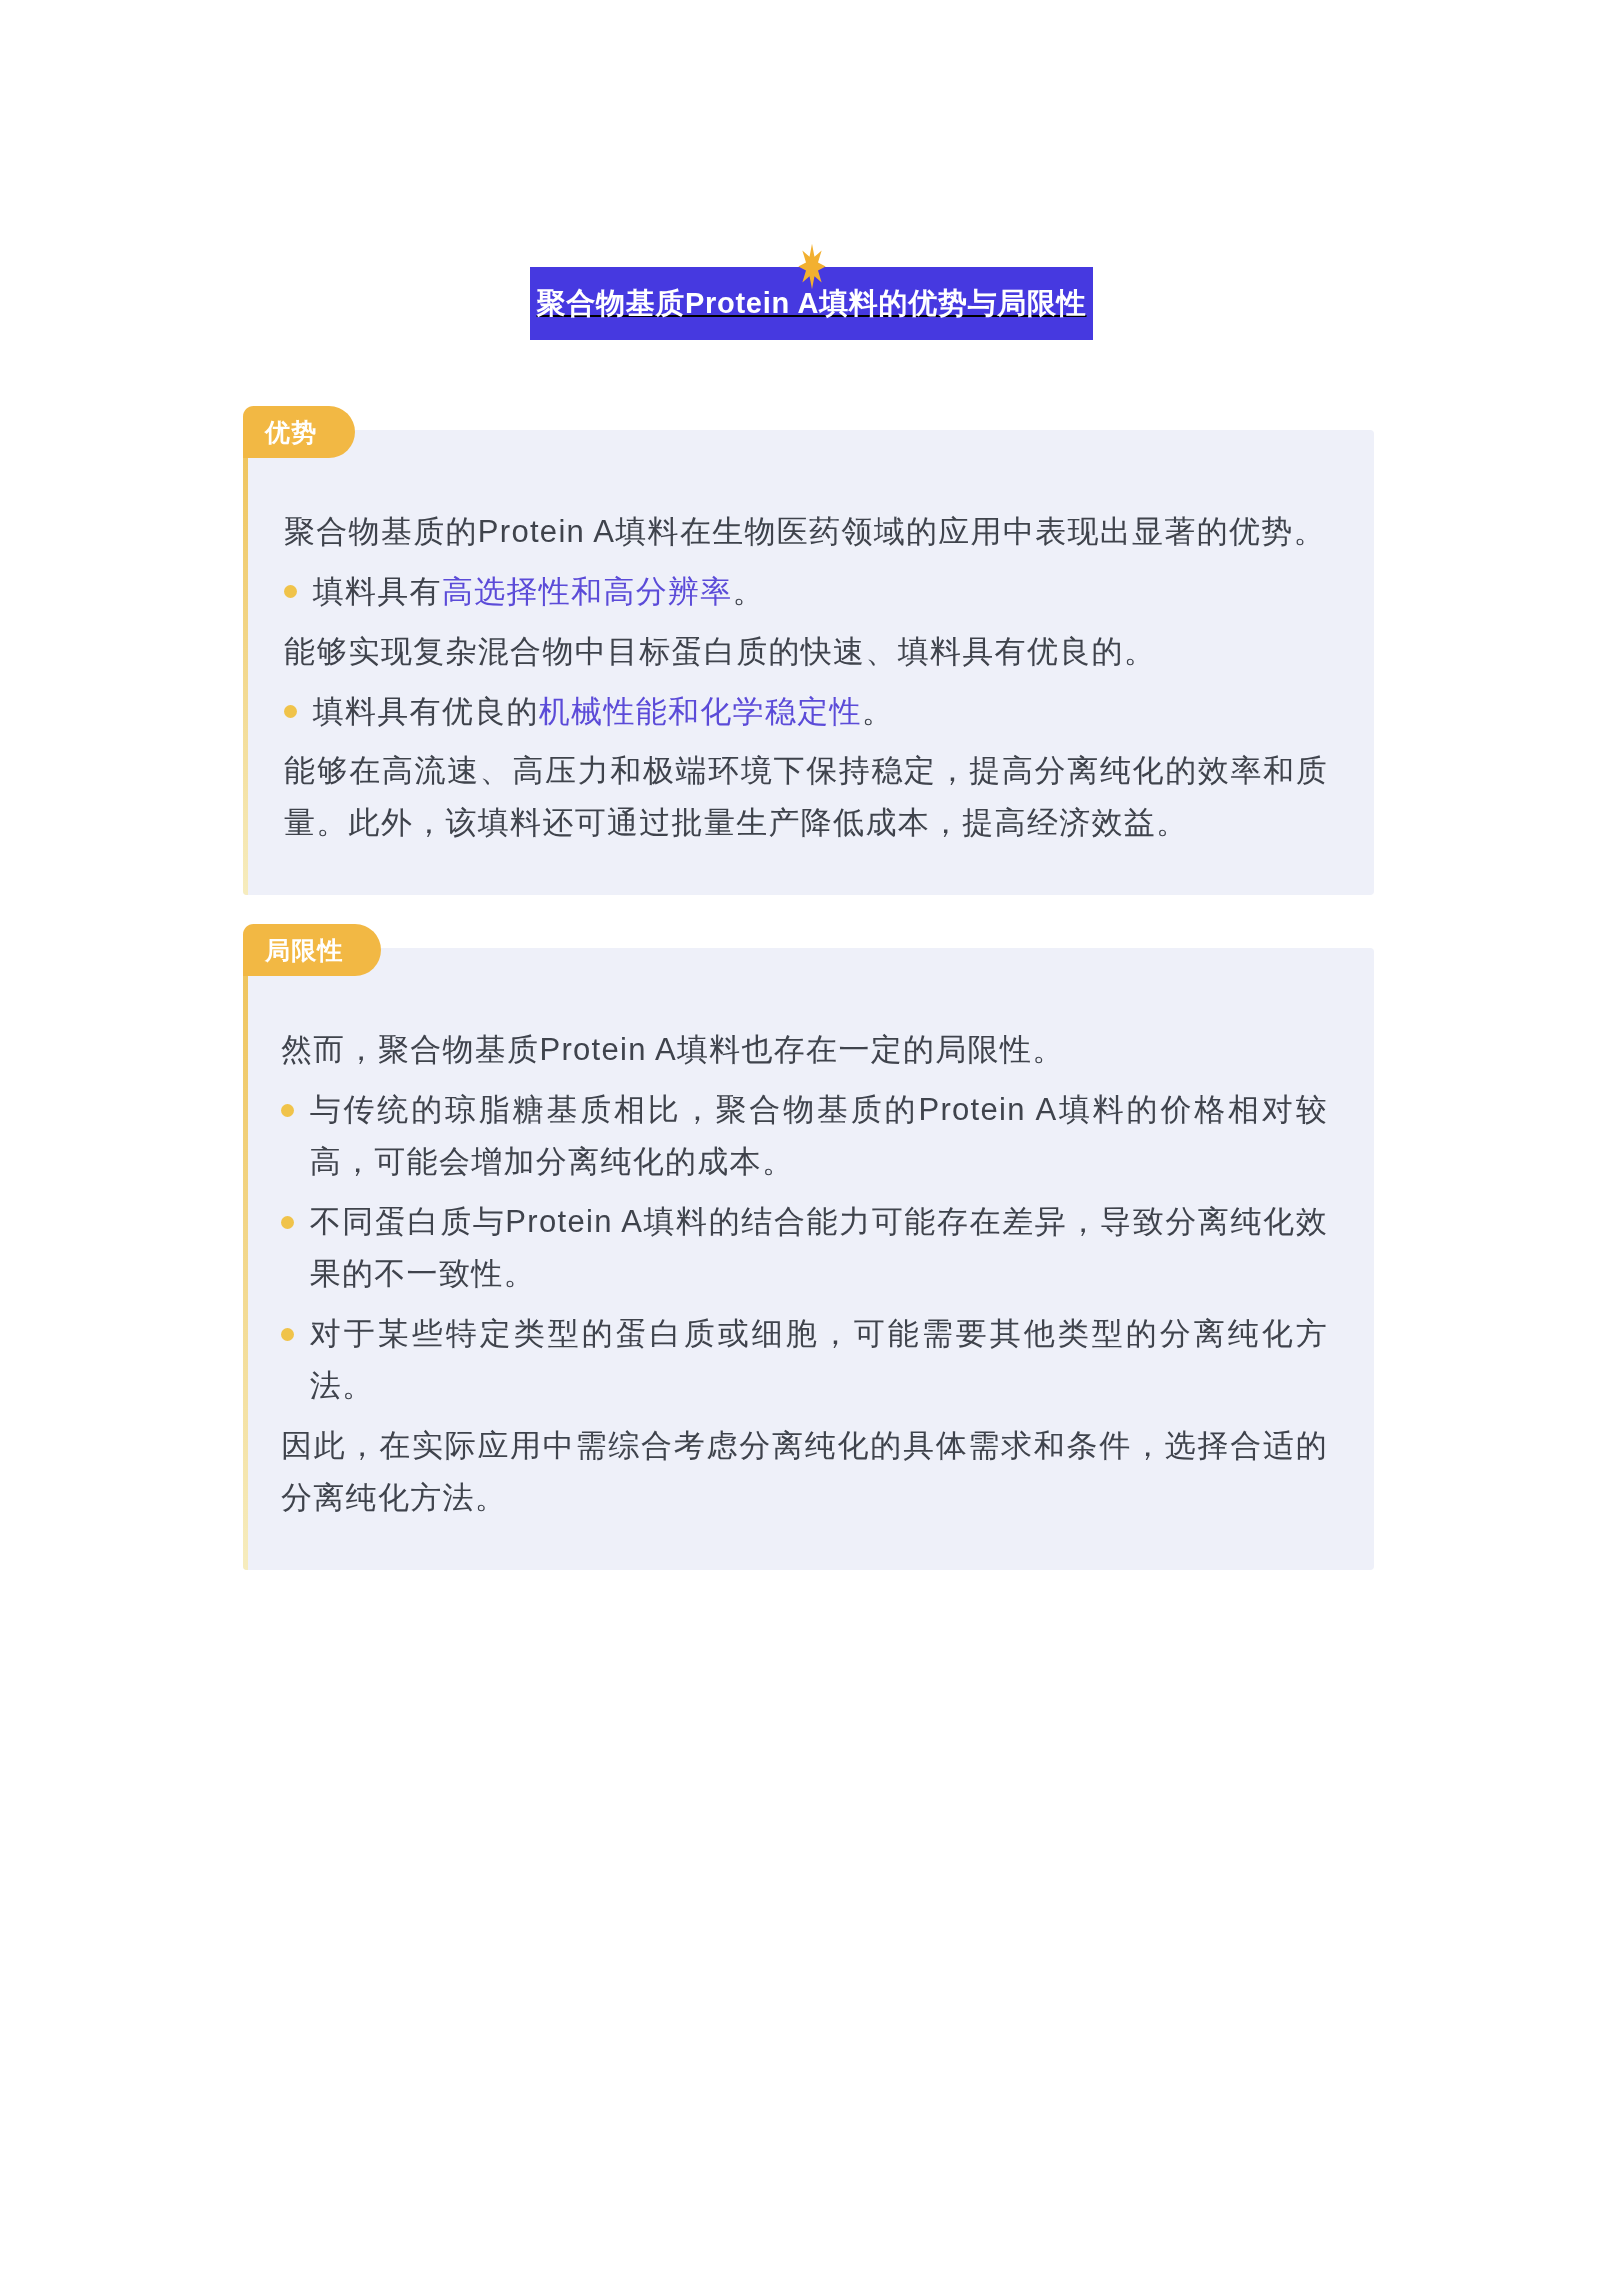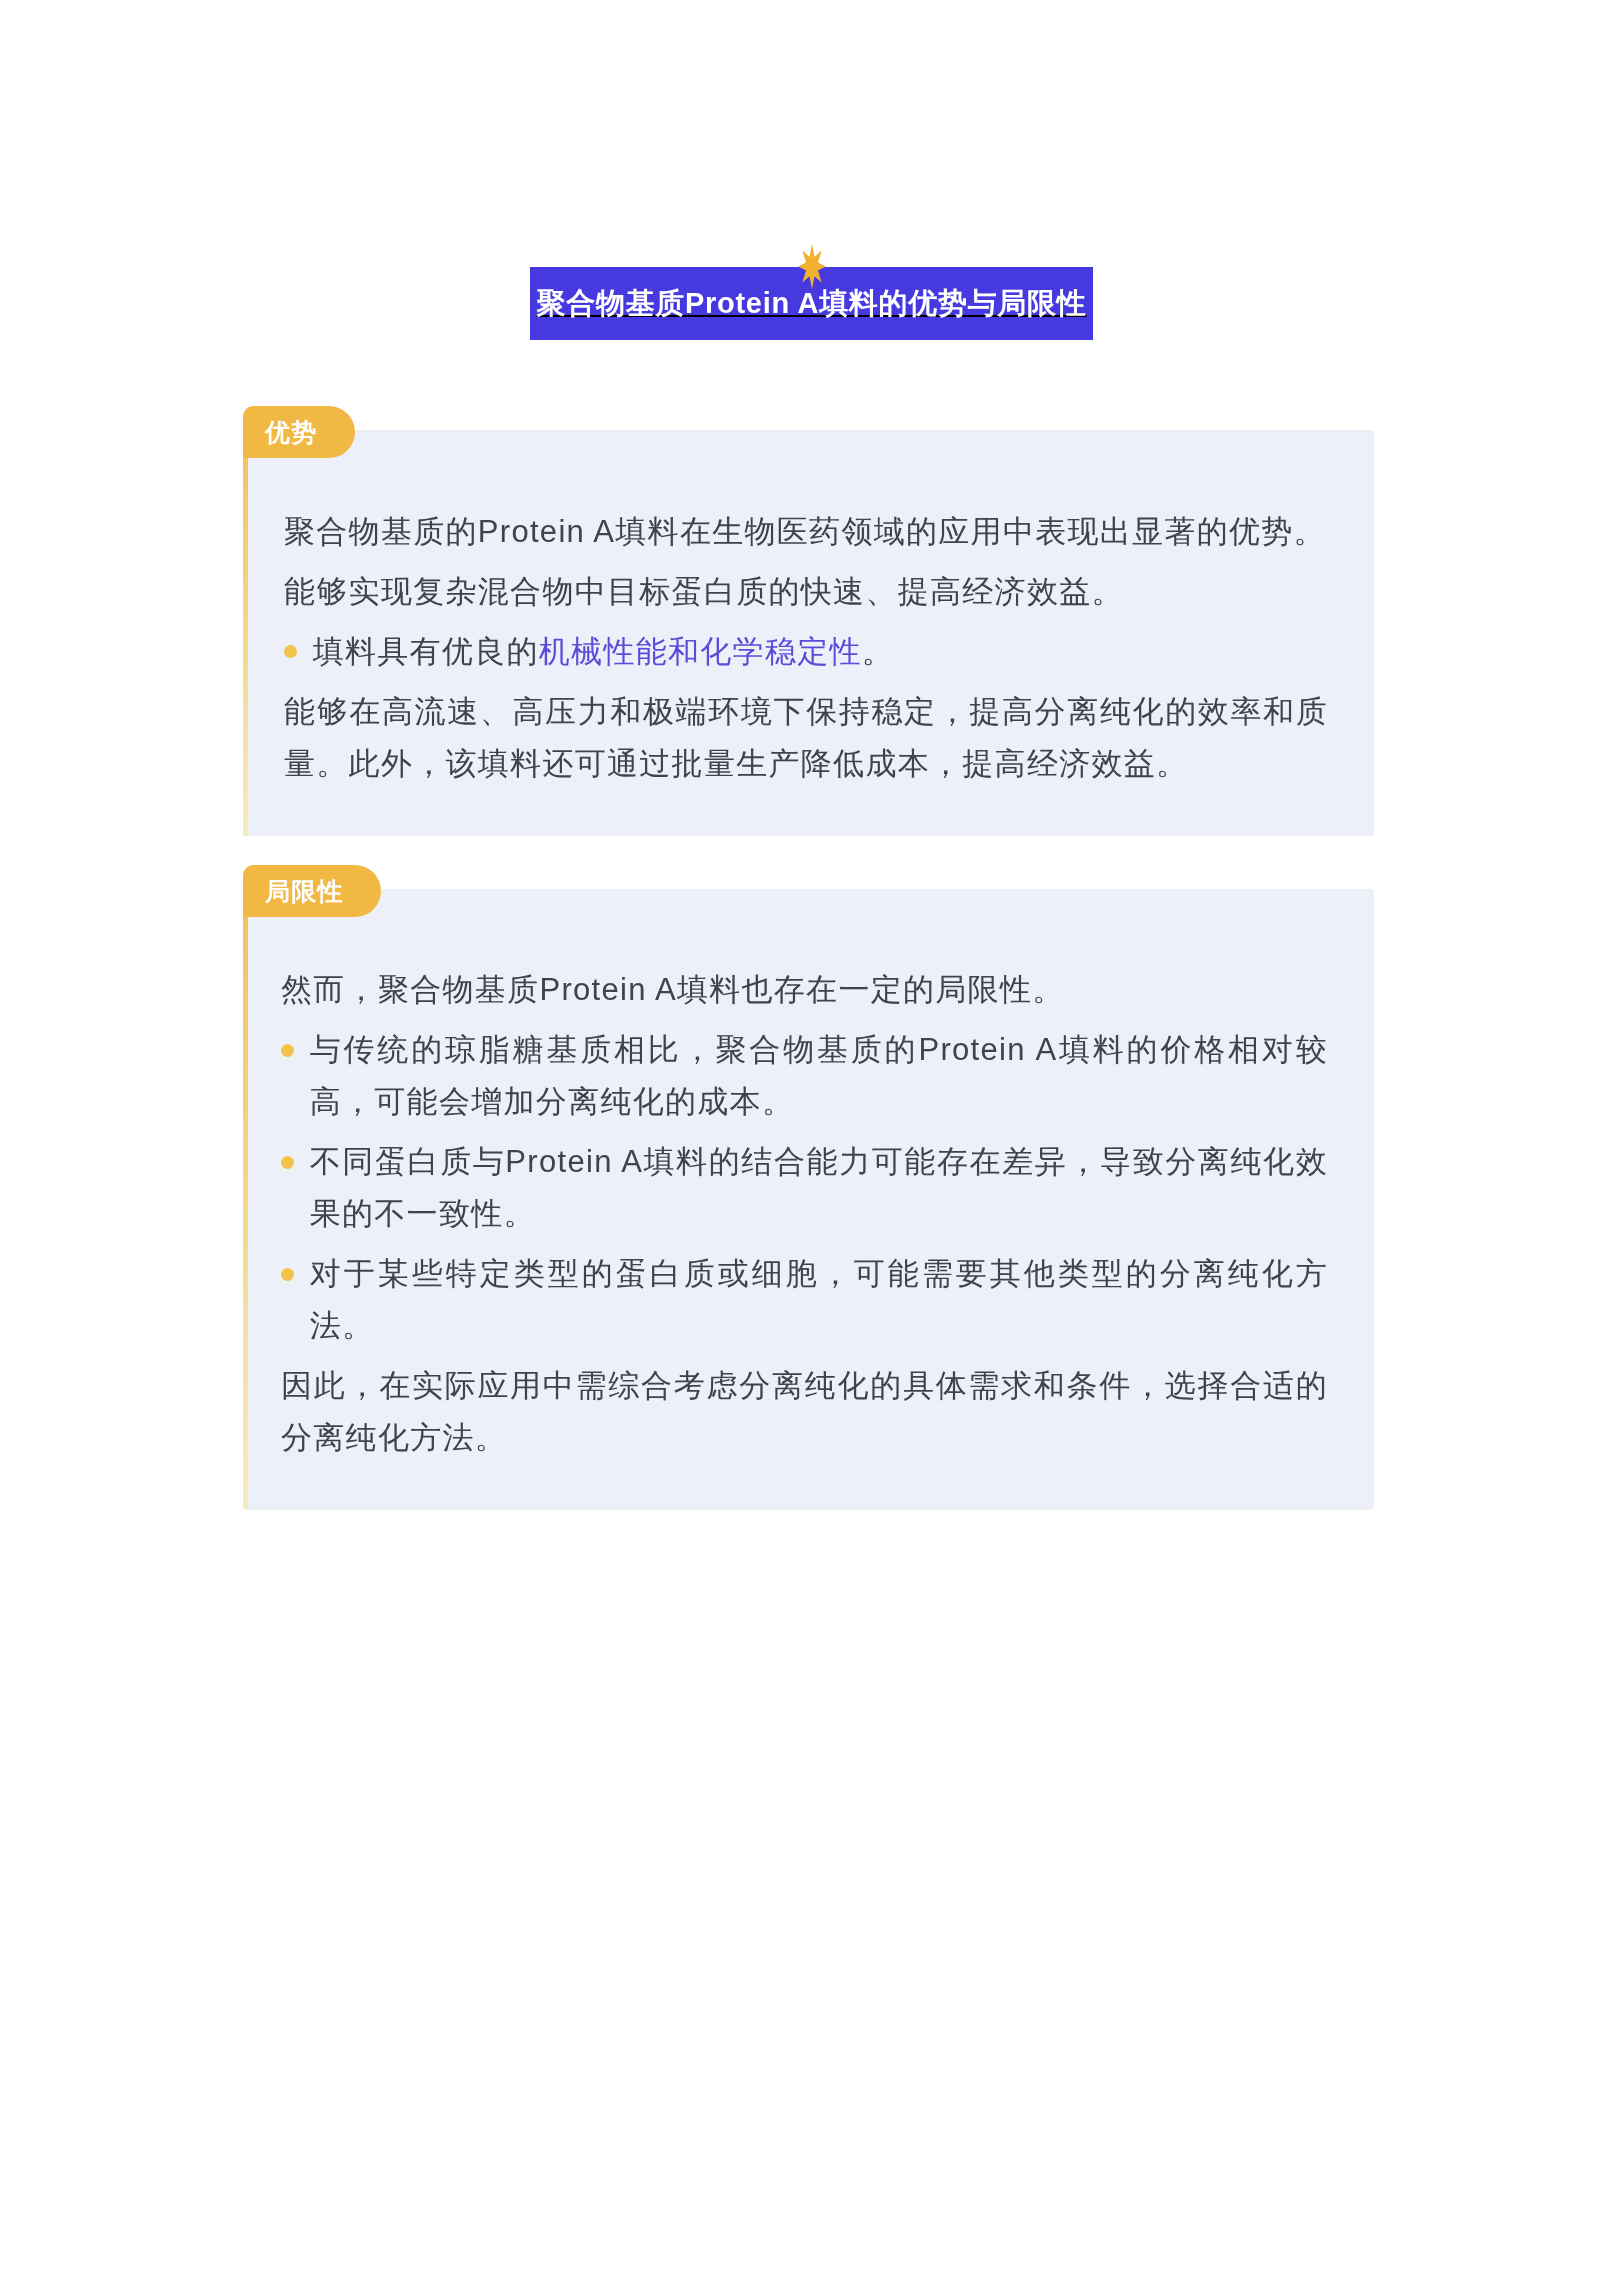--- a/index.html
+++ b/index.html
@@ -140,22 +140,26 @@
       <h1>聚合物基质Protein A填料的优势与局限性</h1>
     </div>
   </div>
 
   <div class="sections" id="sections">
       <section class="card">
         <div class="badge">优势</div>
         <div class="block">
           <p class="para"><span class="">聚合物基质的Protein A填料在生物医药领域的应用中表现出显著的优势。</span></p>
         </div>
+        <div class="block bullet">
+          <span class="dot"></span>
+          <p class="bullet-text"><span class="">填料具有</span><span class="hl">高选择性和高分辨率</span><span class="">。</span></p>
+        </div>
         <div class="block">
-          <p class="para"><span class="">能够实现复杂混合物中目标蛋白质的快速、提高经济效益。</span></p>
+          <p class="para"><span class="">能够实现复杂混合物中目标蛋白质的快速、填料具有优良的。</span></p>
         </div>
         <div class="block bullet">
           <span class="dot"></span>
           <p class="bullet-text"><span class="">填料具有优良的</span><span class="hl">机械性能和化学稳定性</span><span class="">。</span></p>
         </div>
         <div class="block">
           <p class="para"><span class="">能够在高流速、高压力和极端环境下保持稳定，提高分离纯化的效率和质量。此外，该填料还可通过批量生产降低成本，提高经济效益。</span></p>
         </div>
       </section>
       <section class="card">

